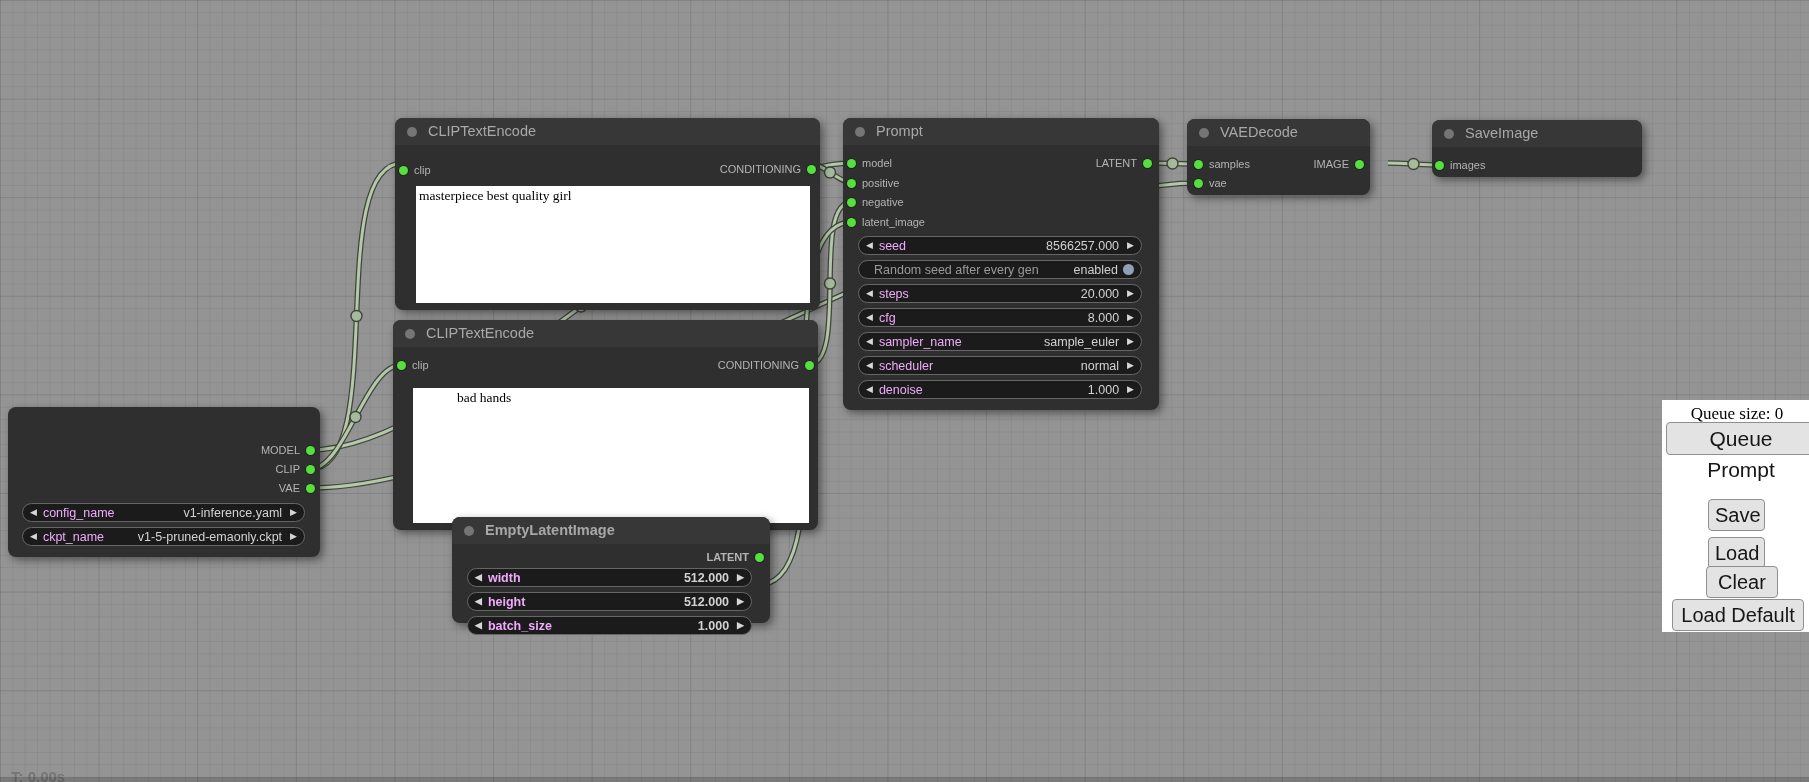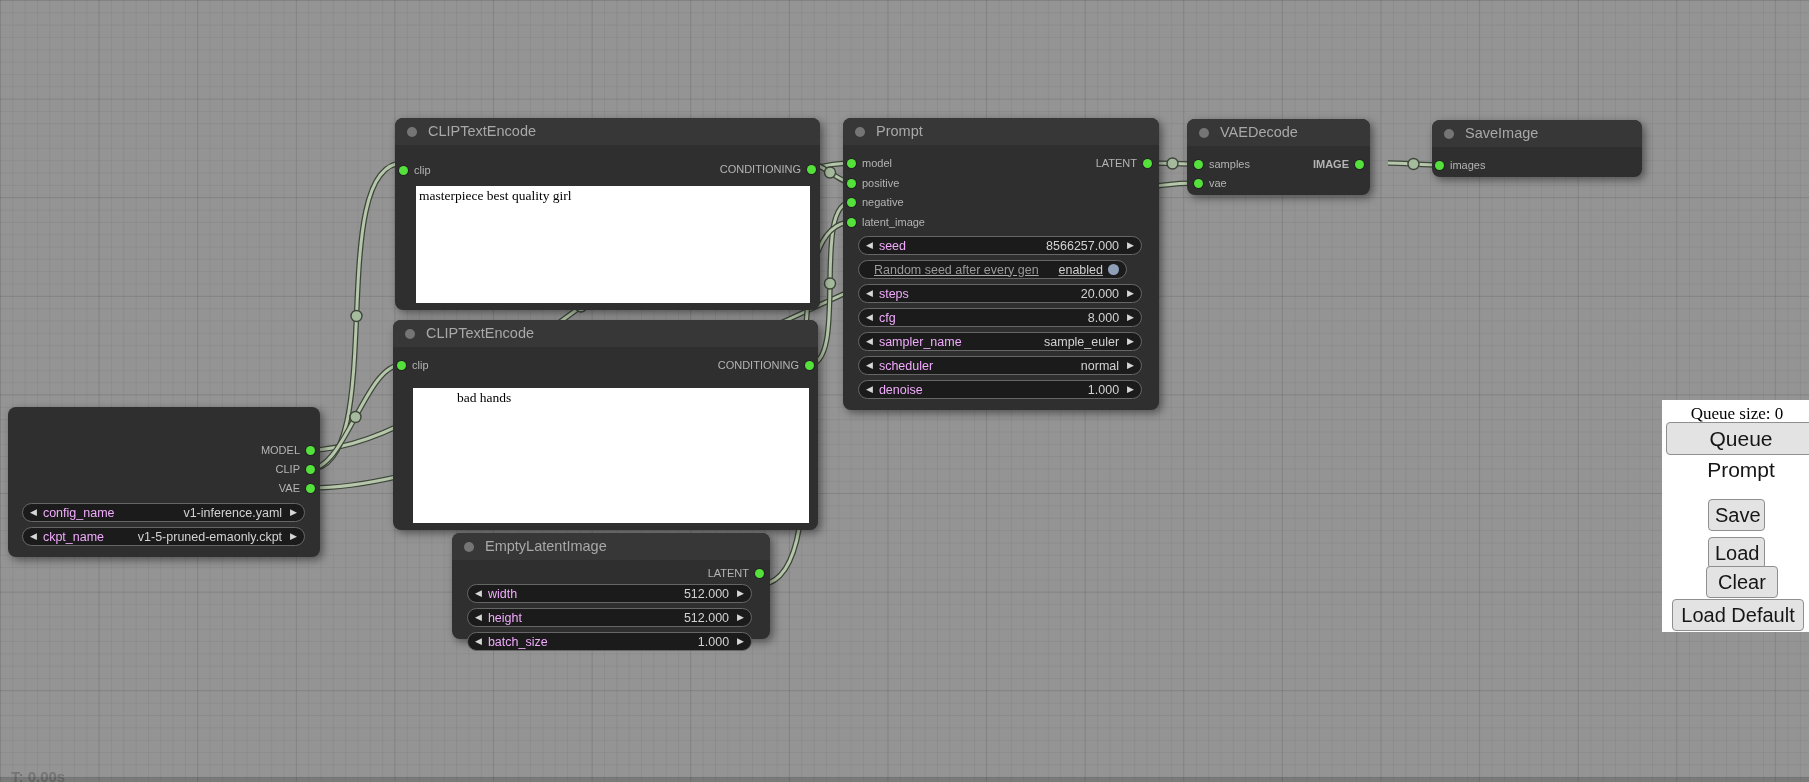--- a/index.html
+++ b/index.html
@@ -187,21 +187,21 @@
     </div>
     <div class="slot in" style="top:38px;left:4px;">
       <span class="dot"></span><span class="lbl">clip</span>
     </div>
     <div class="slot out" style="top:38px;left:0;right:4px;">
       <span class="lbl">CONDITIONING</span><span class="dot"></span>
     </div>
     <textarea class="prompt-text" style="left: 20px; top: 68px; width: 396px; height: 135px; padding-left: 44px;">bad hands</textarea>
   </div>
 
-  <div class="node" style="left:452px;top:533px;width:318px;height:106px;">
+  <div class="node" style="left:452px;top:517px;width:318px;height:106px;font-weight:bold;">
     <div class="titlebar">
       <span class="collapse-dot"></span>
       <span>EmptyLatentImage</span>
     </div>
     <div class="slot out" style="top:33px;left:0;right:6px;">
       <span class="lbl">LATENT</span><span class="dot"></span>
     </div>
     <div class="widget" style="top:51px;left:15px;right:18px;">
       <span class="arrow">◀</span>
       <span class="wlabel">width</span>
@@ -241,21 +241,21 @@
     </div>
     <div class="slot out" style="top:38px;left:0;right:7px;">
       <span class="lbl">LATENT</span><span class="dot"></span>
     </div>
     <div class="widget" style="top:118px;left:15px;right:17px;">
       <span class="arrow">◀</span>
       <span class="wlabel">seed</span>
       <span class="wvalue">8566257.000</span>
       <span class="arrow">▶</span>
     </div>
-    <div class="widget toggle" style="top:142px;left:15px;right:32px;text-decoration:underline;">
+    <div class="widget toggle" style="top:142px;left:15px;right:17px;">
       <span class="wlabel">Random seed after every gen</span>
       <span class="wvalue">enabled</span>
       <span class="toggle-dot"></span>
     </div>
     <div class="widget" style="top:166px;left:15px;right:17px;">
       <span class="arrow">◀</span>
       <span class="wlabel">steps</span>
       <span class="wvalue">20.000</span>
       <span class="arrow">▶</span>
     </div>
@@ -289,21 +289,21 @@
     <div class="titlebar">
       <span class="collapse-dot"></span>
       <span>VAEDecode</span>
     </div>
     <div class="slot in" style="top:38px;left:7px;">
       <span class="dot"></span><span class="lbl">samples</span>
     </div>
     <div class="slot in" style="top:57px;left:7px;">
       <span class="dot"></span><span class="lbl">vae</span>
     </div>
-    <div class="slot out" style="top:38px;left:0;right:6px;font-weight:bold;">
+    <div class="slot out" style="top:38px;left:0;right:6px;">
       <span class="lbl">IMAGE</span><span class="dot"></span>
     </div>
   </div>
 
   <div class="node" style="left:1432px;top:120px;width:210px;height:57px;">
     <div class="titlebar">
       <span class="collapse-dot"></span>
       <span>SaveImage</span>
     </div>
     <div class="slot in" style="top:38px;left:3px;">

